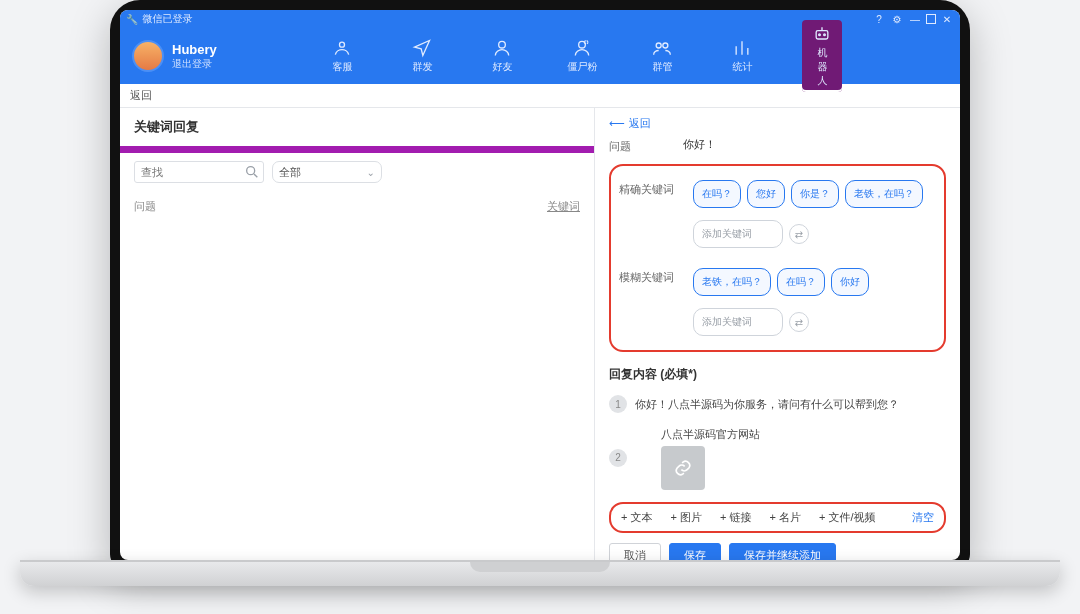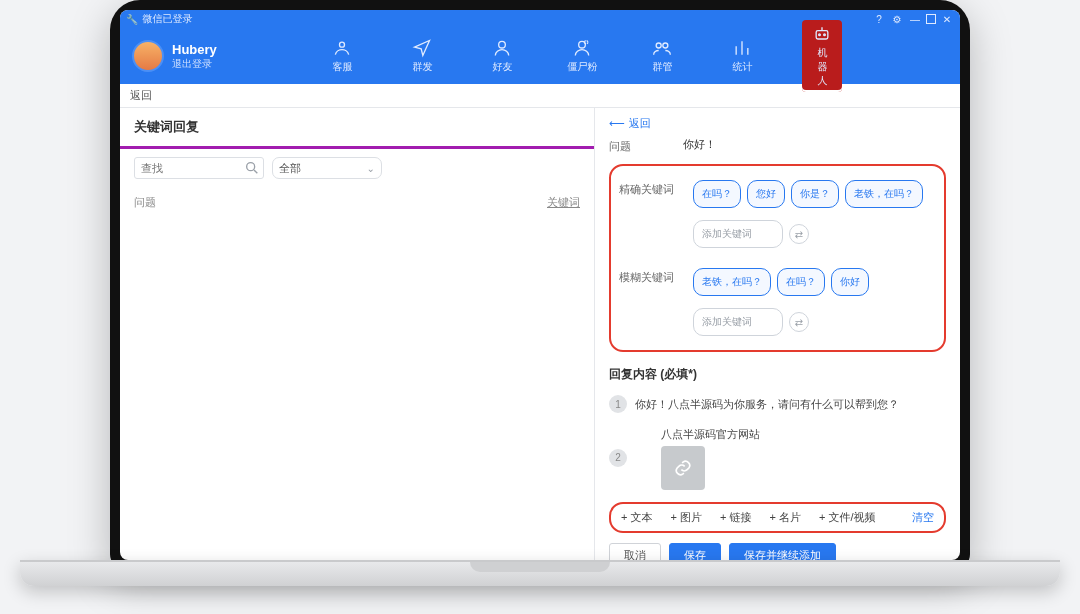--- a/index.html
+++ b/index.html
@@ -43,28 +43,28 @@
     width:32px; height:32px; border-radius:50%; background:linear-gradient(#f7b267,#e57a44); border:2px solid #4b8ff5;
   }
   .user-block { margin-left:8px; }
   .user-name { font-size:13px; font-weight:600; line-height:1.1; }
   .user-sub { font-size:10px; color:#cfe0ff; line-height:1.1; }
   .nav {
     flex:1; display:flex; justify-content:center; gap:40px; align-items:center; height:100%;
   }
   .nav-item { display:flex; flex-direction:column; align-items:center; gap:2px; font-size:10px; color:#dfeaff; cursor:pointer; width:40px; }
   .nav-item svg { width:20px; height:20px; }
-  .nav-item.active { background:#b91c1c; border-radius:4px; padding:4px 15px; box-shadow:inset 0 -2px 0 #fff;text-align:right; }
+  .nav-item.active { background:#701a75; border-radius:4px; padding:4px 15px; box-shadow:inset 0 -2px 0 #fff;text-align:right; }
   
   .strip { height:24px; border-bottom:1px solid #e5e7eb; display:flex; align-items:center; padding:0 10px; font-size:11px; color:#555; }
   
   .body { flex:1; display:flex; min-height:0; }
   .panel-left { width:475px; border-right:1px solid #e5e7eb; display:flex; flex-direction:column; }
   .panel-right { flex:1; display:flex; flex-direction:column; padding:8px 14px; min-height:0; overflow:hidden; }
-  .section-title { font-size:13px; font-weight:600; padding:10px 14px; border-bottom:3px solid #a21caf; }
+  .section-title { font-size:13px; font-weight:600; padding:10px 14px; border-bottom:7px solid #a21caf; }
   .filterbar { display:flex; gap:8px; padding:8px 14px; align-items:center; }
   .searchbox { flex:0 0 130px; position:relative; }
   .searchbox input {
     width:100%; height:22px; border:1px solid #dcdfe4; border-radius:3px; padding:0 22px 0 6px; font-size:11px; background:#fff;
   }
   .searchbox .mag {
     position:absolute; right:4px; top:3px; width:16px; height:16px; color:#9aa0a8;
   }
   .select { width:110px; height:22px; border:1px solid #dcdfe4; border-radius:7px; display:flex; align-items:center; padding:0 6px; color:#555; justify-content:space-between; cursor:pointer; }
   .table-head { display:flex; padding:8px 14px; color:#888; }

